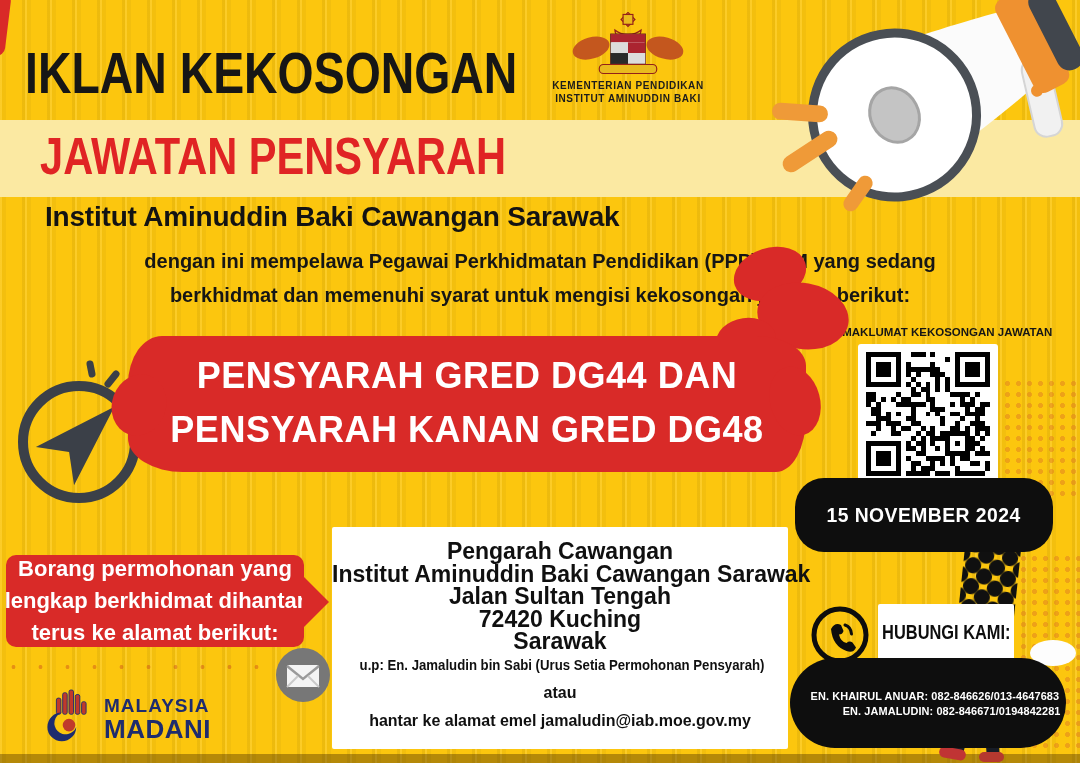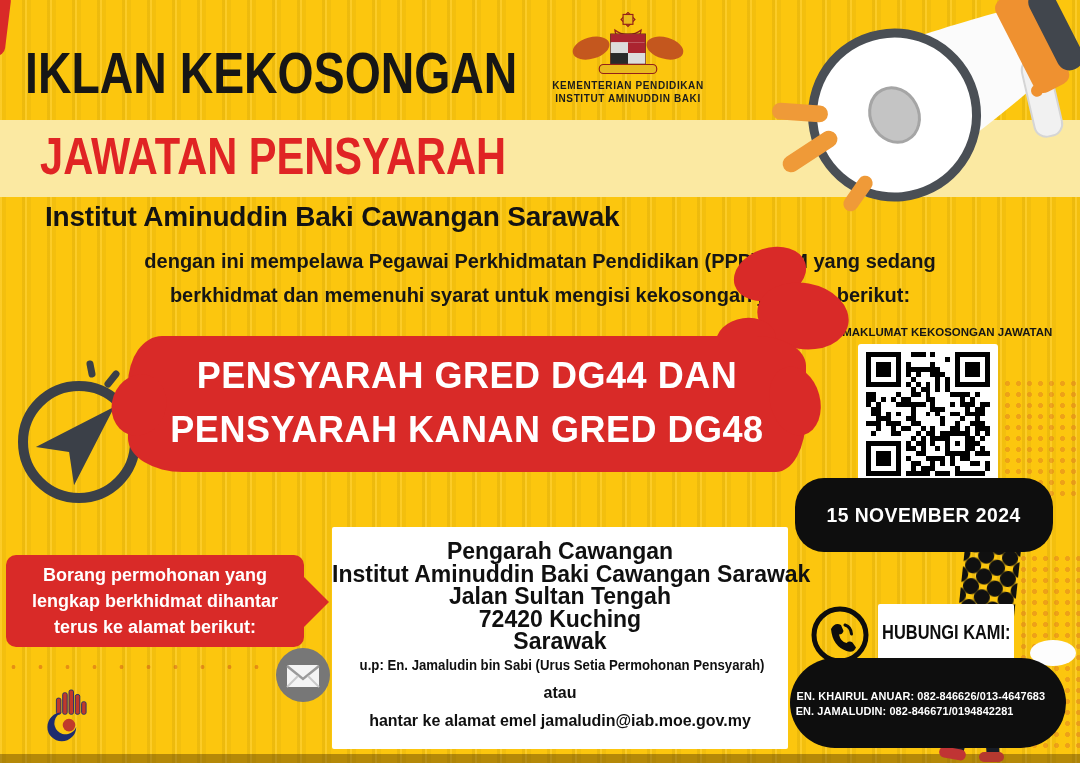--- a/index.html
+++ b/index.html
@@ -62,41 +62,41 @@
   
   .deadline-prompt{left:0;top:489px;width:880px;text-align:center;font-size:22px;font-weight:800;color:#161616;white-space:nowrap;z-index:4;}
   .date-pill{left:795px;top:478px;width:258px;height:74px;background:#0e0e0e;border-radius:29px;z-index:6;
     display:flex;align-items:center;justify-content:center;}
   .date-pill span{color:#fff;font-weight:900;font-size:21px;letter-spacing:.5px;transform:scaleX(.92);white-space:nowrap;}
 
   
   .arrow-box{left:6px;top:555px;width:298px;height:92px;background:#d92a28;border-radius:10px;z-index:6;
     display:flex;flex-direction:column;align-items:center;justify-content:center;}
   .arrow-tip{left:302px;top:575px;width:0;height:0;border-top:27px solid transparent;border-bottom:27px solid transparent;border-left:27px solid #d92a28;z-index:6;}
-  .arrow-line{color:#fff;font-weight:800;font-size:18px;line-height:1.45;white-space:nowrap;}
+  .arrow-line{color:#fff;font-weight:800;font-size:22px;line-height:1.45;white-space:nowrap;}
 
   
   .addr-card{left:332px;top:527px;width:456px;height:222px;background:#fff;border-radius:2px;z-index:5;
     text-align:center;padding-top:13px;box-sizing:border-box;color:#101010;}
   .addr-line{font-weight:700;font-size:23px;line-height:22.5px;white-space:nowrap;}
   .addr-up{font-weight:800;font-size:15px;line-height:24px;white-space:nowrap;}
   .addr-up>span{transform:scaleX(.88);}
   .addr-atau{font-weight:800;font-size:16px;margin-top:7px;}
   .addr-email{font-weight:800;font-size:16px;margin-top:10px;white-space:nowrap;}
 
   
   .envelope-wrap{left:274px;top:646px;width:58px;height:58px;z-index:7;}
 
   
   .phone-wrap{left:810px;top:605px;width:60px;height:60px;z-index:7;}
   .hubungi-box{left:878px;top:604px;width:136px;height:56px;background:#fff;z-index:7;border-radius:2px;
     display:flex;align-items:center;justify-content:center;}
   .hubungi-box span{font-size:20px;font-weight:900;color:#0d0d0d;transform:scaleX(.82);white-space:nowrap;}
   .contact-pill{left:790px;top:658px;width:276px;height:90px;background:#0e0e0e;border-radius:45px;z-index:8;
-    display:flex;flex-direction:column;align-items:flex-start;justify-content:center;gap:3px;}
+    display:flex;flex-direction:column;align-items:flex-end;justify-content:center;gap:3px;}
   .contact-line{color:#fff;font-weight:800;font-size:11.5px;letter-spacing:.1px;transform:scaleX(.95);white-space:nowrap;}
 
   
   .dot-chain{left:960px;top:536px;width:56px;height:120px;z-index:4;transform:rotate(6deg);
     background-image:
       radial-gradient(circle 8px at 10px 10px,#101010 7.5px,transparent 8.5px),
       radial-gradient(circle 8px at 10px 10px,#101010 7.5px,transparent 8.5px);
     background-size:24px 21px,24px 21px;background-position:0 0,12px 10px;}
   .shirt-blob{left:1030px;top:640px;width:46px;height:26px;background:#fdfdfd;border-radius:50%;z-index:7;}
   .legs{left:935px;top:700px;width:95px;height:63px;z-index:3;}
@@ -474,15 +474,19 @@
           <rect x="16" y="10" width="5" height="18" rx="2"></rect>
           <rect x="23" y="4" width="5" height="24" rx="2"></rect>
           <rect x="30" y="1" width="5" height="27" rx="2"></rect>
           <rect x="37" y="6" width="5" height="22" rx="2"></rect>
           <rect x="44" y="14" width="5" height="14" rx="2"></rect>
         </g>
         <path d="M38 42 a16 16 0 1 1 -16 -16 a12.5 12.5 0 1 0 16 16 Z" fill="#1e2c6e"></path>
         <circle cx="30" cy="40" r="7" fill="#c0392b"></circle>
       </svg>
     </span>
+    <div class="madani-text">
+      <div class="madani-l1">MALAYSIA</div>
+      <div class="madani-l2">MADANI</div>
+    </div>
   </div>
 
 </div>
 
 </body></html>

